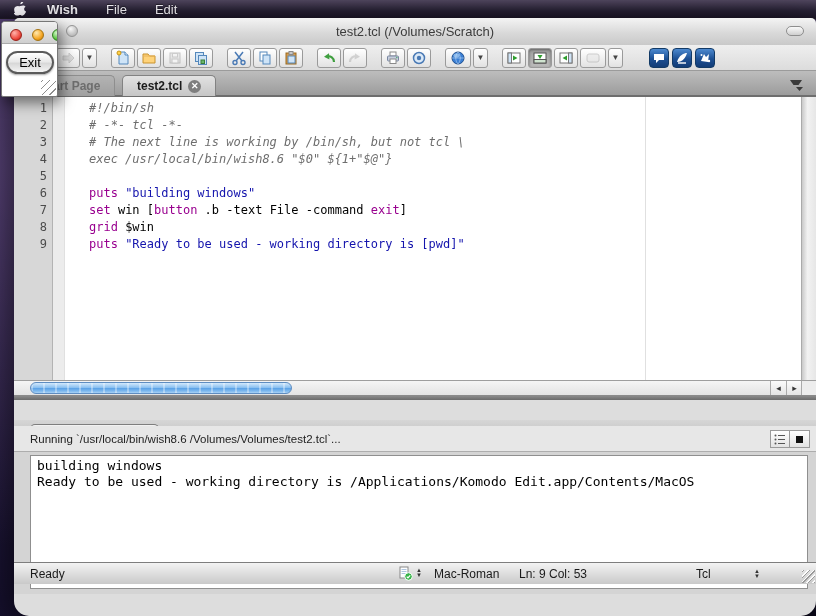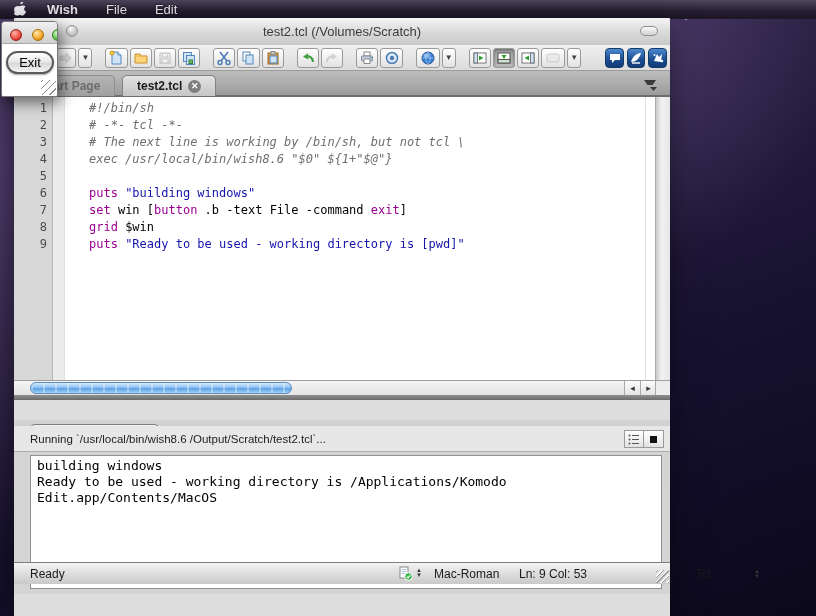--- a/index.html
+++ b/index.html
@@ -13,22 +13,22 @@
       radial-gradient(circle at 40% 2%, rgba(255,255,255,.4) 0 1px, rgba(0,0,0,0) 2px),
       linear-gradient(160deg,#41335c 0%,#2b2144 30%,#171130 65%,#0b081a 100%); padding-left: 31px;}
   
   .menubar{position:absolute;left:0;top:0;width:816px;height:18px;display:flex;align-items:center;
     background:linear-gradient(#50465e,#262033 60%,#1b1526);border-bottom:1px solid rgba(0,0,0,.6);
     color:#f4f2f7;font-size:13px;text-shadow:0 -1px 1px rgba(0,0,0,.5);}
   .menubar .apple{margin:0 20px 0 14px;display:flex;align-items:center;}
   .menubar .mitem{margin-right:28px;cursor:default;}
   .menubar .appname{font-weight:bold;}
   
-  .kwin{position:absolute;left:14px;top:18px;width:656px;height:598px;z-index:1;
-    box-shadow:-6px 10px 34px rgba(0,0,0,.6);background:#ddd;}
+  .kwin{position:absolute;left:14px;top:18px;width:802px;height:598px;z-index:1;
+    box-shadow:-6px 10px 34px rgba(0,0,0,.6);background:#ddd;border-radius:15px;}
   .titlebar{position:absolute;left:0;top:0;width:100%;height:27px;
     background:linear-gradient(#f4f4f4,#d9d9d9 55%,#c9c9c9);border-bottom:1px solid #8a8a8a;
     border-radius:5px 5px 0 0;}
   .titlebar .title{position:absolute;left:0;right:0;top:6px;text-align:center;font-size:13px;color:#3c3c3c;}
   .tl-gray{position:absolute;left:52px;top:7px;width:12px;height:12px;border-radius:50%;
     background:radial-gradient(circle at 35% 30%,#fdfdfd,#c7c7c7 60%,#a8a8a8);border:1px solid #979797;box-sizing:border-box;}
   .pillbtn{position:absolute;right:12px;top:8px;width:18px;height:10px;border-radius:5px;
     background:linear-gradient(#fafafa,#cfcfcf);border:1px solid #8e8e8e;box-sizing:border-box;}
   
   .toolbar{position:absolute;left:0;top:27px;width:100%;height:26px;display:flex;align-items:center;
@@ -351,21 +351,21 @@
           <svg width="16" height="12" viewBox="0 0 18 13">
               <path d="M2 1h12l-3.5 5H5.5z" fill="#3a3a3a"></path>
               <path d="M8 8h7l-3.5 4z" fill="#3a3a3a"></path>
             </svg>
         </span>
         <span class="closedot" style="background:#9a9a9a">✕</span>
       </div>
     </div>
 
     <div class="runline">
-      <span class="runtext">Running `/usr/local/bin/wish8.6 /Output/Scratch/test2.tcl`...</span>
+      <span class="runtext">Running `/usr/local/bin/wish8.6 /Volumes/Volumes/test2.tcl`...</span>
       <div class="runbtns">
         <div class="rbtn">
           <svg width="12" height="11" viewBox="0 0 12 11">
               <circle cx="1.5" cy="1.5" r="1" fill="#555"></circle>
               <circle cx="1.5" cy="5.5" r="1" fill="#555"></circle>
               <circle cx="1.5" cy="9.5" r="1" fill="#555"></circle>
               <path d="M4 1.5h7M4 5.5h7M4 9.5h7" stroke="#555"></path>
             </svg>
         </div>
         <div class="rbtn">

